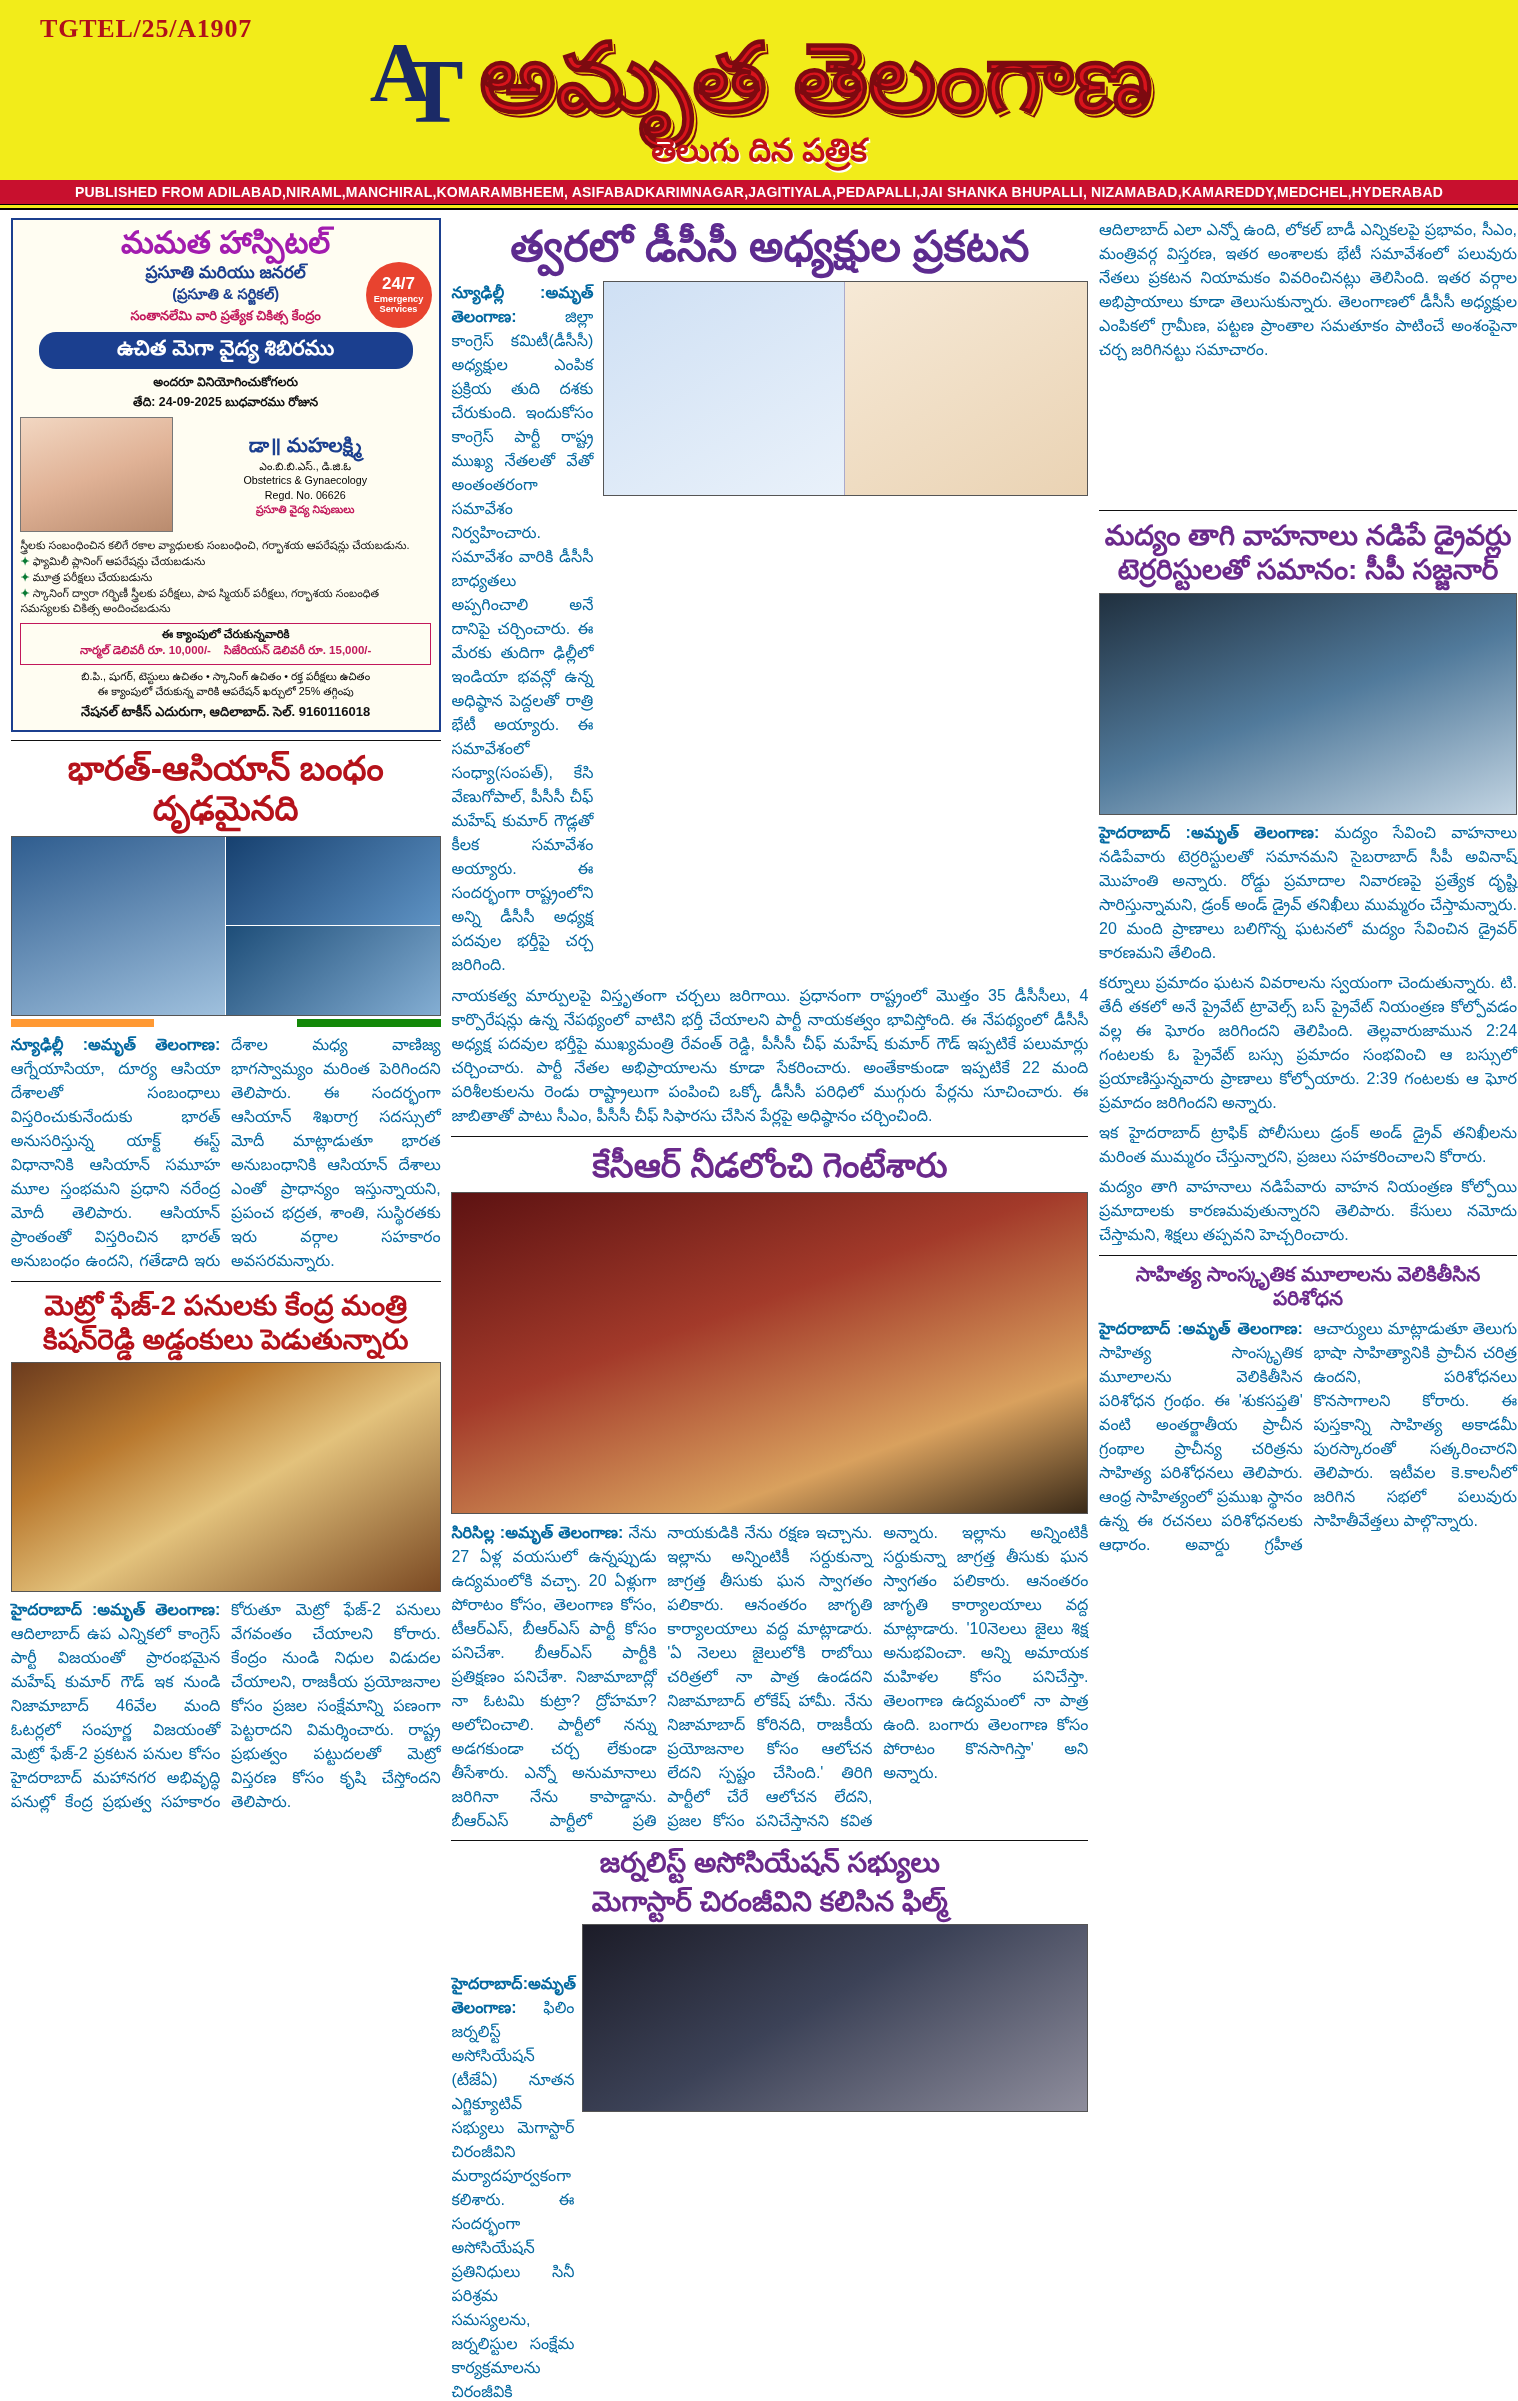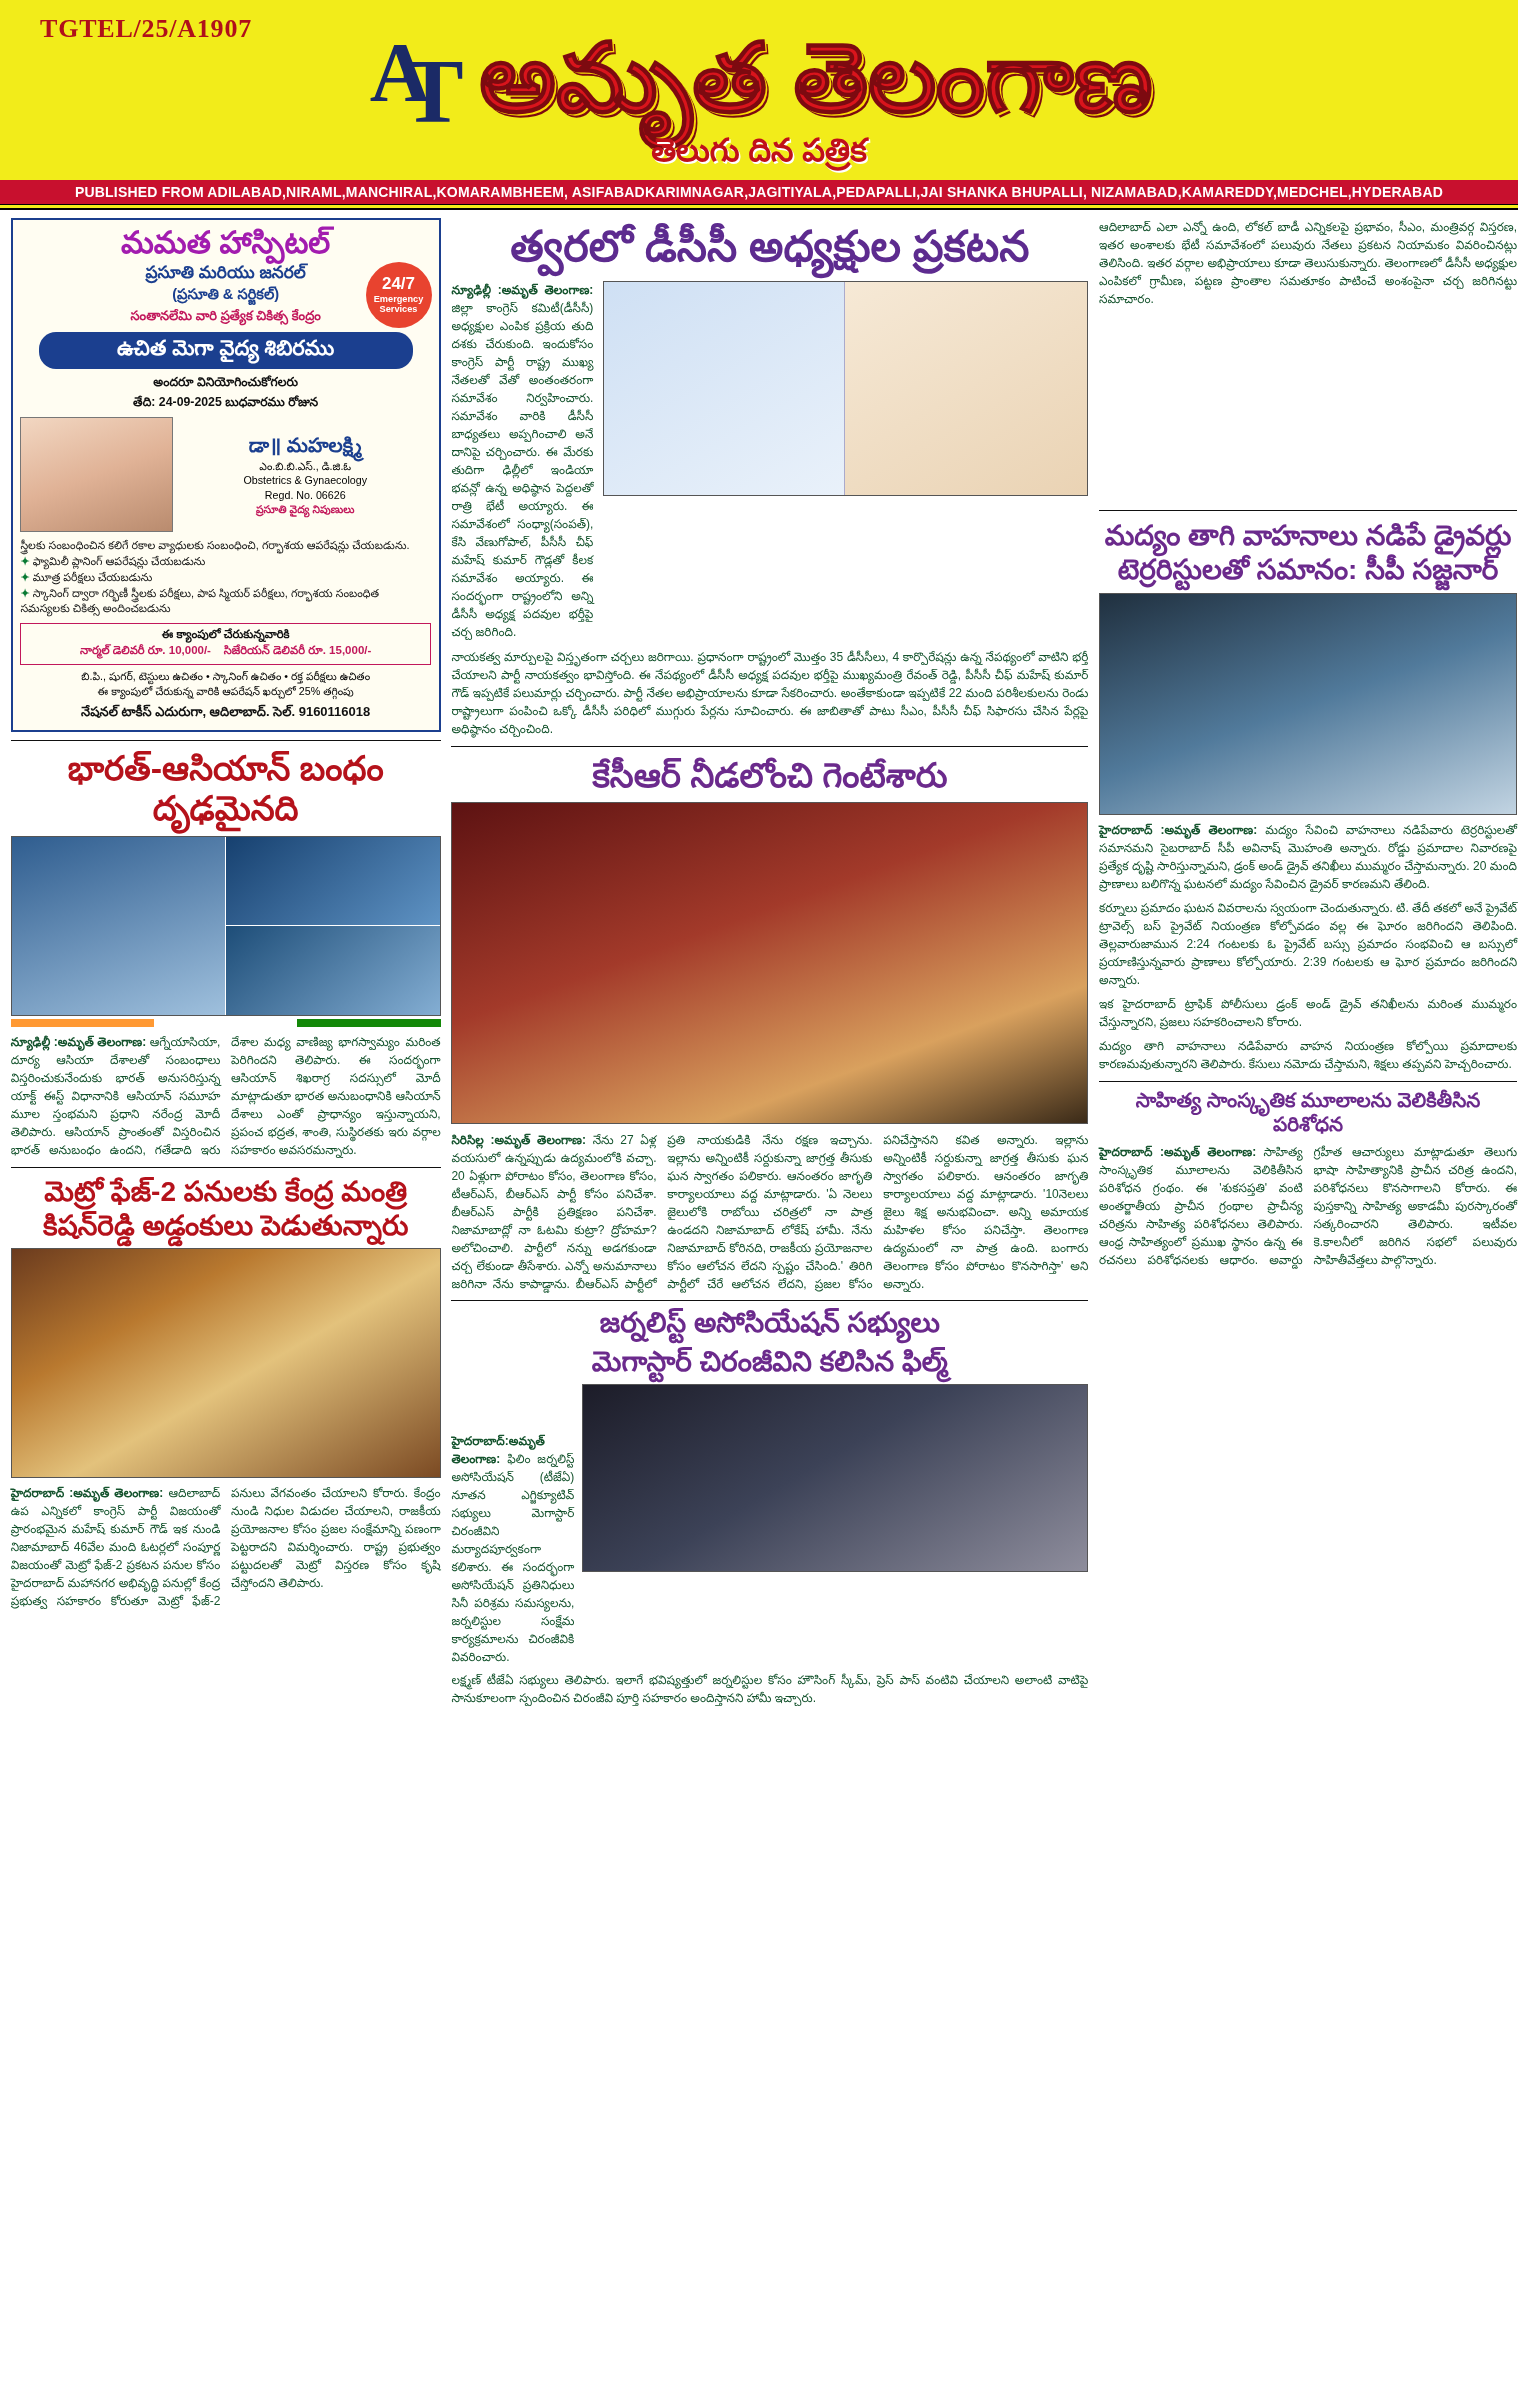--- a/index.html
+++ b/index.html
@@ -74,21 +74,21 @@
   .headline {
     color:#7b1fa2; font-weight:bold; text-align:center;
     line-height:1.18;
   }
   .headline.main { font-size:43px; color:#5d2b8f; margin:3.1px 0 9.2px; }
   .headline.sec  { font-size:34px; color:#6b2a8c; margin:4.6px 0 7.7px; }
   .headline.ter  { font-size:28px; color:#6b2a8c; margin:4.6px 0 6.1px; }
   .headline.red  { color:#b5121b; }
 
   .body-text {
-    font-size:12px; line-height:1.5; text-align:justify; color:#14532d;
+    font-size:16px; line-height:1.5; text-align:justify; color:#0369a1;
   }
   .dateline { font-weight:bold; }
   .text3 { column-count:3; column-gap:10.7px; }
   .text2 { column-count:2; column-gap:10.7px; }
 
   .photo {
     width:100%; border:0.8px solid #555; display:block;
     background:#dfe6ef; position:relative; overflow:hidden;
   }
   .ph-grad-b { background:linear-gradient(170deg,#123a6b 0%,#2f6fae 45%,#7fb2dc 100%); }

